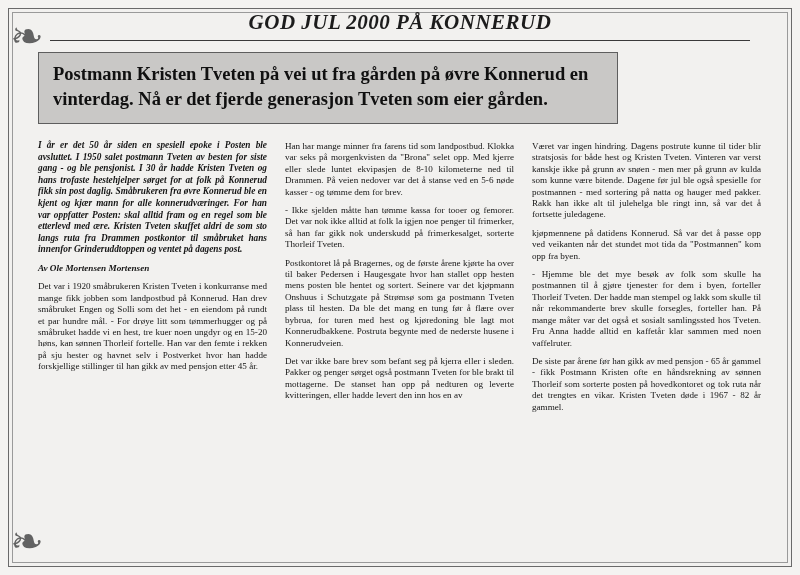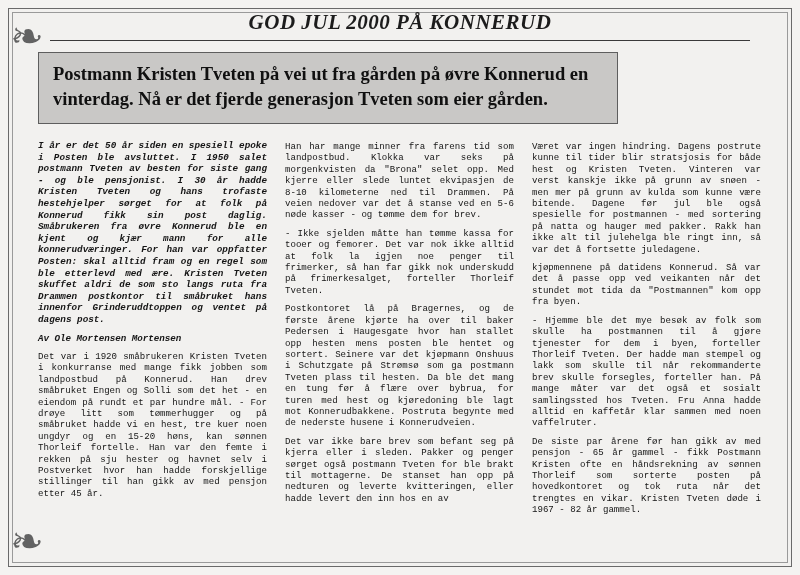--- a/index.html
+++ b/index.html
@@ -113,21 +113,20 @@
     height: 400px;
     display: flex;
     gap: 18px;
   }
   .col {
     width: 229px;
     font-size: 9.1px;
     line-height: 11.4px;
     color: #151515;
     text-align: justify;
-    font-family: Liberation Mono, monospace;
   }
   .col p {
     margin: 0 0 7px 0;
   }
   .lead {
     font-style: italic;
     font-weight: bold;
     font-size: 9.3px;
     line-height: 11.6px;
   }
@@ -162,21 +161,21 @@
   <div class="columns">
 
     <div class="col col-1">
       <p class="lead">I år er det 50 år siden en spesiell epoke i Posten ble avsluttet. I 1950 salet postmann Tveten av besten  for siste gang - og ble pensjonist. I 30 år hadde Kristen Tveten og hans trofaste hestehjelper sørget for at folk på Konnerud fikk sin post daglig. Småbrukeren fra øvre Konnerud ble en kjent og kjær mann for alle konnerudværinger. For han var oppfatter Posten: skal alltid fram og en regel som ble etterlevd med ære. Kristen Tveten skuffet aldri de som sto langs ruta fra Drammen postkontor til  småbruket hans innenfor Grinderuddtoppen og ventet på dagens post.</p>
       <p class="byline">Av Ole Mortensen Mortensen</p>
       <p>Det var i 1920 småbrukeren Kristen Tveten i konkurranse med mange fikk jobben som landpostbud på Konnerud. Han drev småbruket Engen og Solli som det het - en eiendom på rundt et par hundre mål.  - For drøye litt som tømmerhugger og på småbruket hadde vi en hest, tre kuer noen ungdyr og en 15-20 høns, kan sønnen Thorleif fortelle. Han var den femte i rekken på sju hester og havnet selv i Postverket hvor han hadde forskjellige stillinger til han gikk av med pensjon etter 45 år.</p>
     </div>
 
     <div class="col col-2">
       <p>Han har mange minner fra farens tid som landpostbud. Klokka var seks på morgenkvisten da "Brona" selet opp. Med kjerre eller slede luntet ekvipasjen  de 8-10 kilometerne ned til Drammen. På veien nedover var det å stanse ved en 5-6 nøde kasser - og tømme dem for brev.</p>
-      <p>- Ikke sjelden måtte han tømme kassa for tooer og femorer. Det var nok ikke alltid at folk la igjen noe penger til frimerker, så han far gikk nok underskudd på frimerkesalget, forteller Thorleif Tveten.</p>
+      <p>- Ikke sjelden måtte han tømme kassa for tooer og femorer. Det var nok ikke alltid at folk la igjen noe penger til frimerker, så han far gikk nok underskudd på frimerkesalget, sorterte Thorleif Tveten.</p>
       <p>Postkontoret lå på Bragernes, og de første årene kjørte ha over til baker Pedersen i Haugesgate hvor han stallet opp hesten mens posten ble hentet og sortert. Seinere var det kjøpmann Onshuus i Schutzgate på Strømsø som ga postmann Tveten plass til hesten. Da ble det mang en tung før å flære over bybrua, for turen med hest og kjøredoning  ble lagt mot Konnerudbakkene.  Postruta begynte med de nederste husene i Konnerudveien.</p>
       <p>Det var ikke bare brev som befant seg på kjerra eller i sleden. Pakker og  penger sørget også postmann Tveten for ble brakt til mottagerne. De stanset han opp på nedturen og leverte kvitteringen, eller hadde levert den inn hos en av</p>
     </div>
 
     <div class="col col-3">
       <p>Været var ingen hindring. Dagens postrute kunne til tider blir stratsjosis for både hest og Kristen Tveten. Vinteren var verst kanskje ikke på grunn av snøen - men mer på grunn av kulda som kunne være bitende. Dagene før jul ble også spesielle for postmannen - med sortering på natta og hauger med pakker. Rakk han ikke alt til julehelga ble ringt inn, så var det å fortsette juledagene.</p>
       <p>kjøpmennene på datidens Konnerud. Så var det å passe opp ved veikanten når det stundet mot tida da "Postmannen" kom opp fra byen.</p>
       <p>- Hjemme ble det mye besøk av folk som skulle ha postmannen til å gjøre tjenester for dem i byen, forteller Thorleif Tveten. Der hadde man stempel og lakk som skulle til når rekommanderte brev skulle forsegles, forteller han. På mange måter var det også et sosialt samlingssted hos Tveten. Fru Anna hadde  alltid en kaffetår klar sammen med noen vaffelruter.</p>
       <p>De siste par årene før han gikk av med pensjon - 65 år gammel - fikk Postmann Kristen  ofte en håndsrekning av sønnen Thorleif som sorterte posten på hovedkontoret og tok ruta når det trengtes en vikar.  Kristen Tveten  døde i 1967 - 82 år gammel.</p>
     </div>

